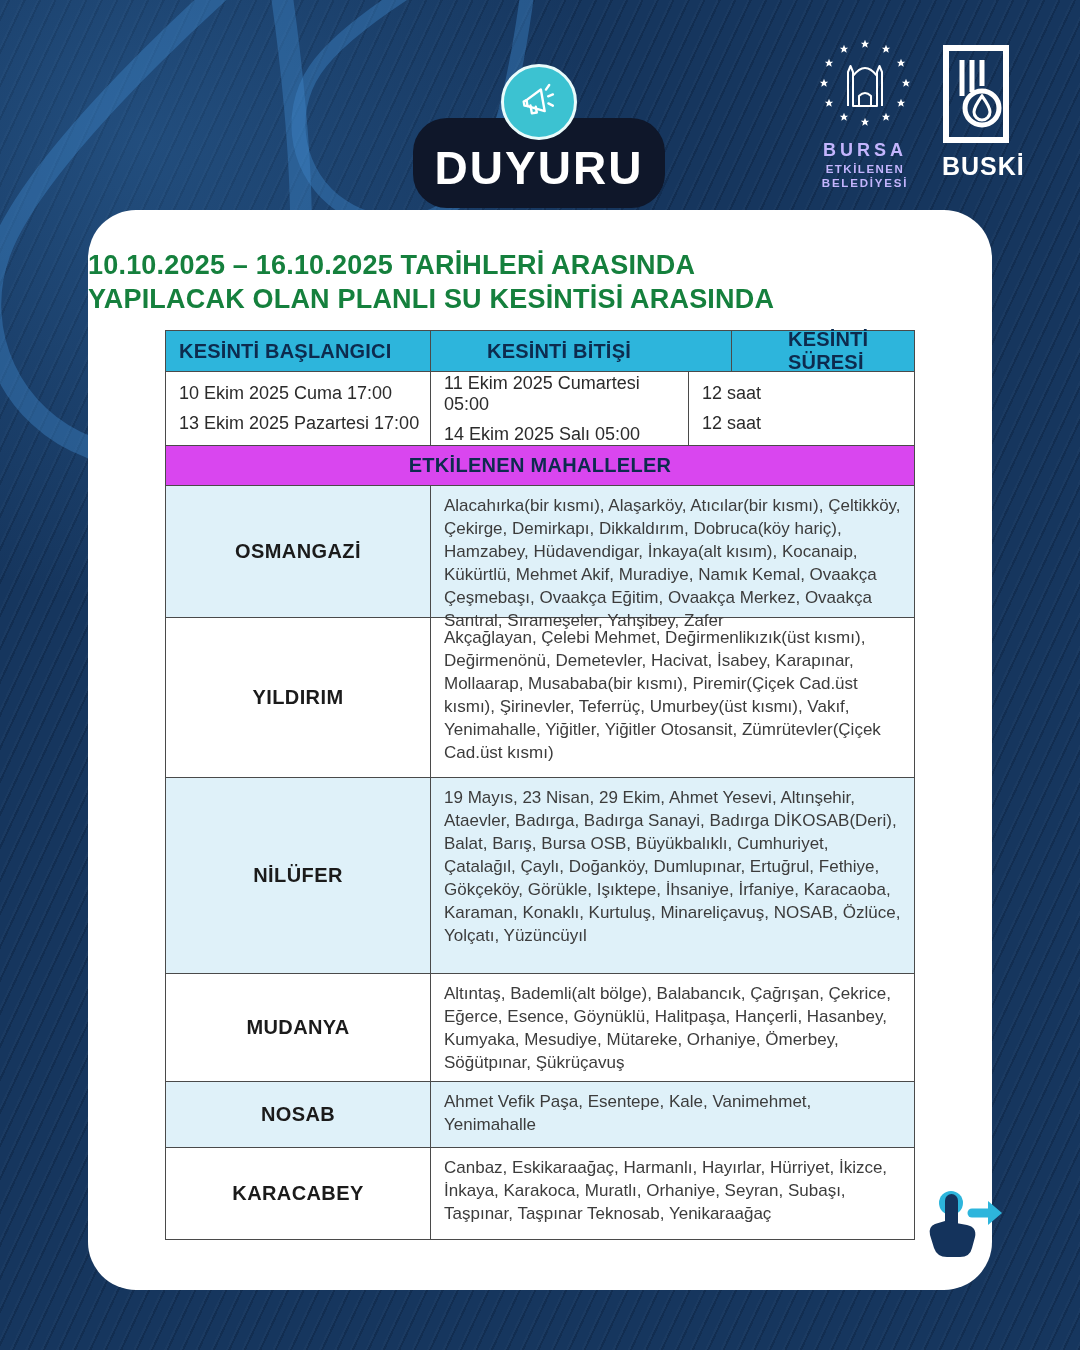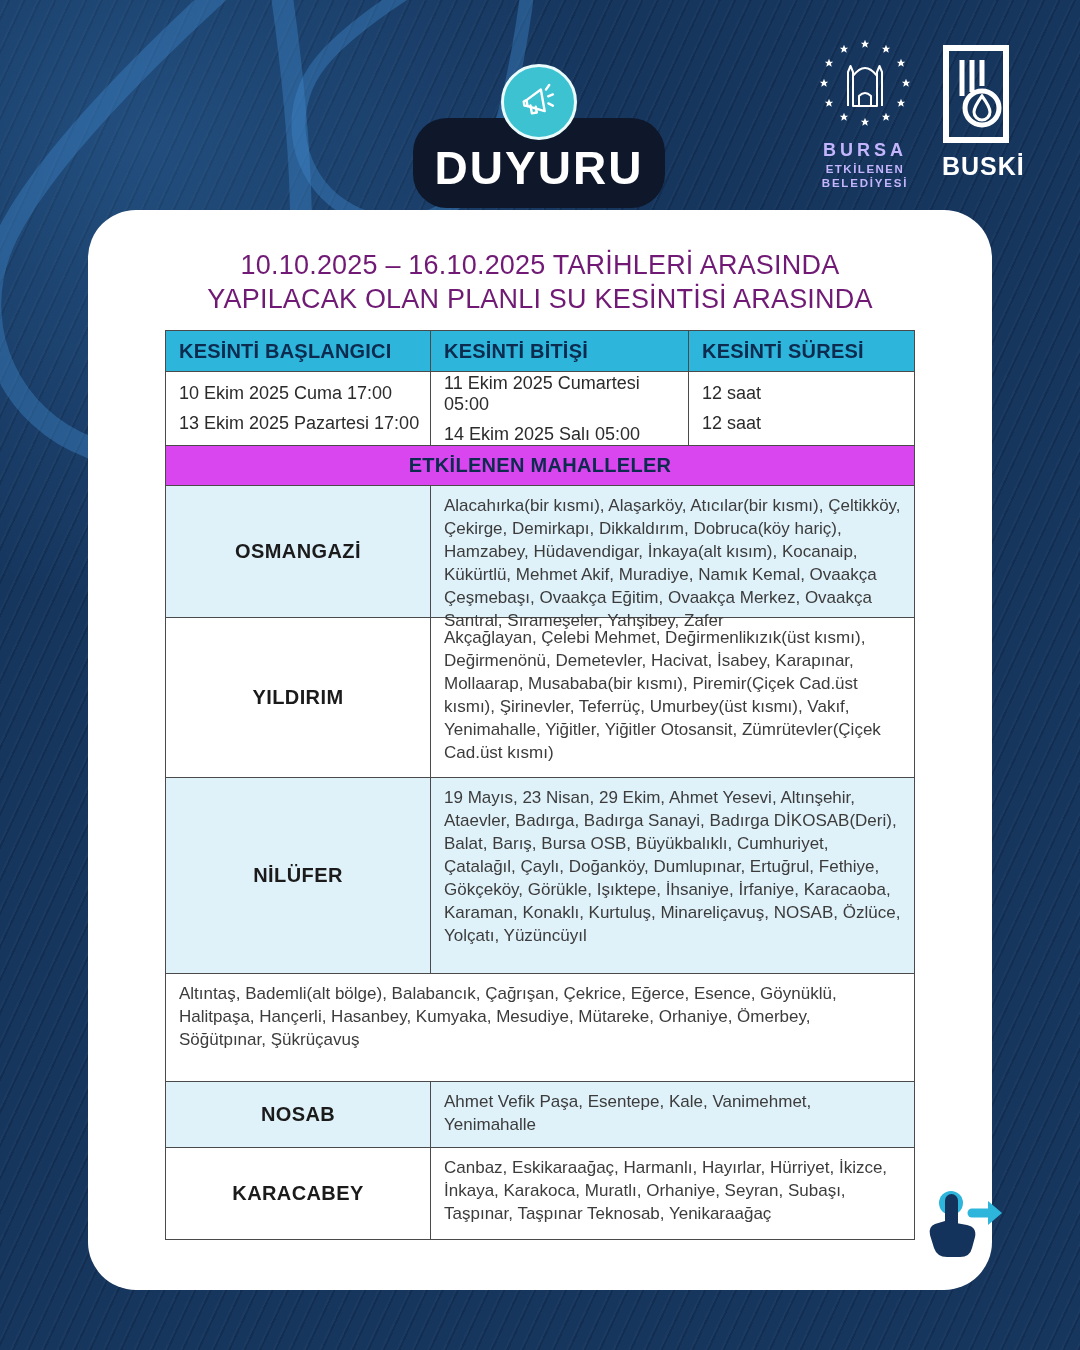--- a/index.html
+++ b/index.html
@@ -38,36 +38,36 @@
   .buski-logo { position:absolute; left:942px; top:44px; width:86px; text-align:left; color:#fff; }
   .buski-text { font-size:25px; font-weight:800; letter-spacing:1px; margin-top:4px; }
 
   
   .card {
     position:absolute; left:88px; top:210px; width:904px; height:1080px;
     background:#ffffff; border-radius:48px;
   }
   .card-title {
     position:absolute; left:0; top:38px; width:100%;
-    text-align:center; color:#701a75; font-weight:400;
+    text-align:left; color:#15803d; font-weight:700;
     font-size:27px; line-height:34px; letter-spacing:0.2px;
   }
 
   
   .wtable {
     position:absolute; left:77px; top:120px; width:750px;
     border:1px solid #4a4a4a; background:#fff; box-sizing:border-box;
   }
   .trow { display:flex; box-sizing:border-box; border-top:1px solid #4a4a4a; }
   .trow:first-child { border-top:none; }
   .cell { box-sizing:border-box; }
   .c1 { width:265px; border-right:1px solid #4a4a4a; }
   .c2 { width:258px; border-right:1px solid #4a4a4a; }
   .c3 { flex:1; }
-  .hdr { background:#2db5dc; height:40px; }
+  .hdr { background:#2db5dc; height:40px;gap:43px; }
   .hdr .cell { display:flex; align-items:center; padding-left:13px;
     color:#0d2b4e; font-weight:800; font-size:20px; letter-spacing:0.2px; }
   .dates { height:74px; }
   .dates .cell { display:flex; flex-direction:column; justify-content:center; gap:9px;
     padding-left:13px; color:#2b2b2b; font-size:18px; }
   .affected { background:#d946ef; height:40px; display:flex; align-items:center; justify-content:center;
     color:#0d2b4e; font-weight:800; font-size:20px; letter-spacing:0.3px; }
   .drow .dname { width:265px; border-right:1px solid #4a4a4a;
     display:flex; align-items:center; justify-content:center;
     color:#1b1b1b; font-weight:800; font-size:20px; letter-spacing:0.4px; }
@@ -190,20 +190,21 @@
             <div>Akçağlayan, Çelebi Mehmet, Değirmenlikızık(üst kısmı), Değirmenönü, Demetevler, Hacivat, İsabey, Karapınar, Mollaarap, Musababa(bir kısmı), Piremir(Çiçek Cad.üst kısmı), Şirinevler, Teferrüç, Umurbey(üst kısmı), Vakıf, Yenimahalle, Yiğitler, Yiğitler Otosansit, Zümrütevler(Çiçek Cad.üst kısmı)</div>
           </div>
       </div>
       <div class="trow drow alt h-nil">
         <div class="cell dname">NİLÜFER</div>
         <div class="cell dareas">
             <div>19 Mayıs, 23 Nisan, 29 Ekim, Ahmet Yesevi, Altınşehir, Ataevler, Badırga, Badırga Sanayi, Badırga DİKOSAB(Deri), Balat, Barış, Bursa OSB, Büyükbalıklı, Cumhuriyet, Çatalağıl, Çaylı, Doğanköy, Dumlupınar, Ertuğrul, Fethiye, Gökçeköy, Görükle, Işıktepe, İhsaniye, İrfaniye, Karacaoba, Karaman, Konaklı, Kurtuluş, Minareliçavuş, NOSAB, Özlüce, Yolçatı, Yüzüncüyıl</div>
           </div>
       </div>
       <div class="trow drow h-mud">
+        <div class="cell dname">MUDANYA</div>
         <div class="cell dareas">
             <div>Altıntaş, Bademli(alt bölge), Balabancık, Çağrışan, Çekrice, Eğerce, Esence, Göynüklü, Halitpaşa, Hançerli, Hasanbey, Kumyaka, Mesudiye, Mütareke, Orhaniye, Ömerbey, Söğütpınar, Şükrüçavuş</div>
           </div>
       </div>
       <div class="trow drow alt h-kes">
         <div class="cell dname">NOSAB</div>
         <div class="cell dareas">
             <div>Ahmet Vefik Paşa, Esentepe, Kale, Vanimehmet, Yenimahalle</div>
           </div>
       </div>

